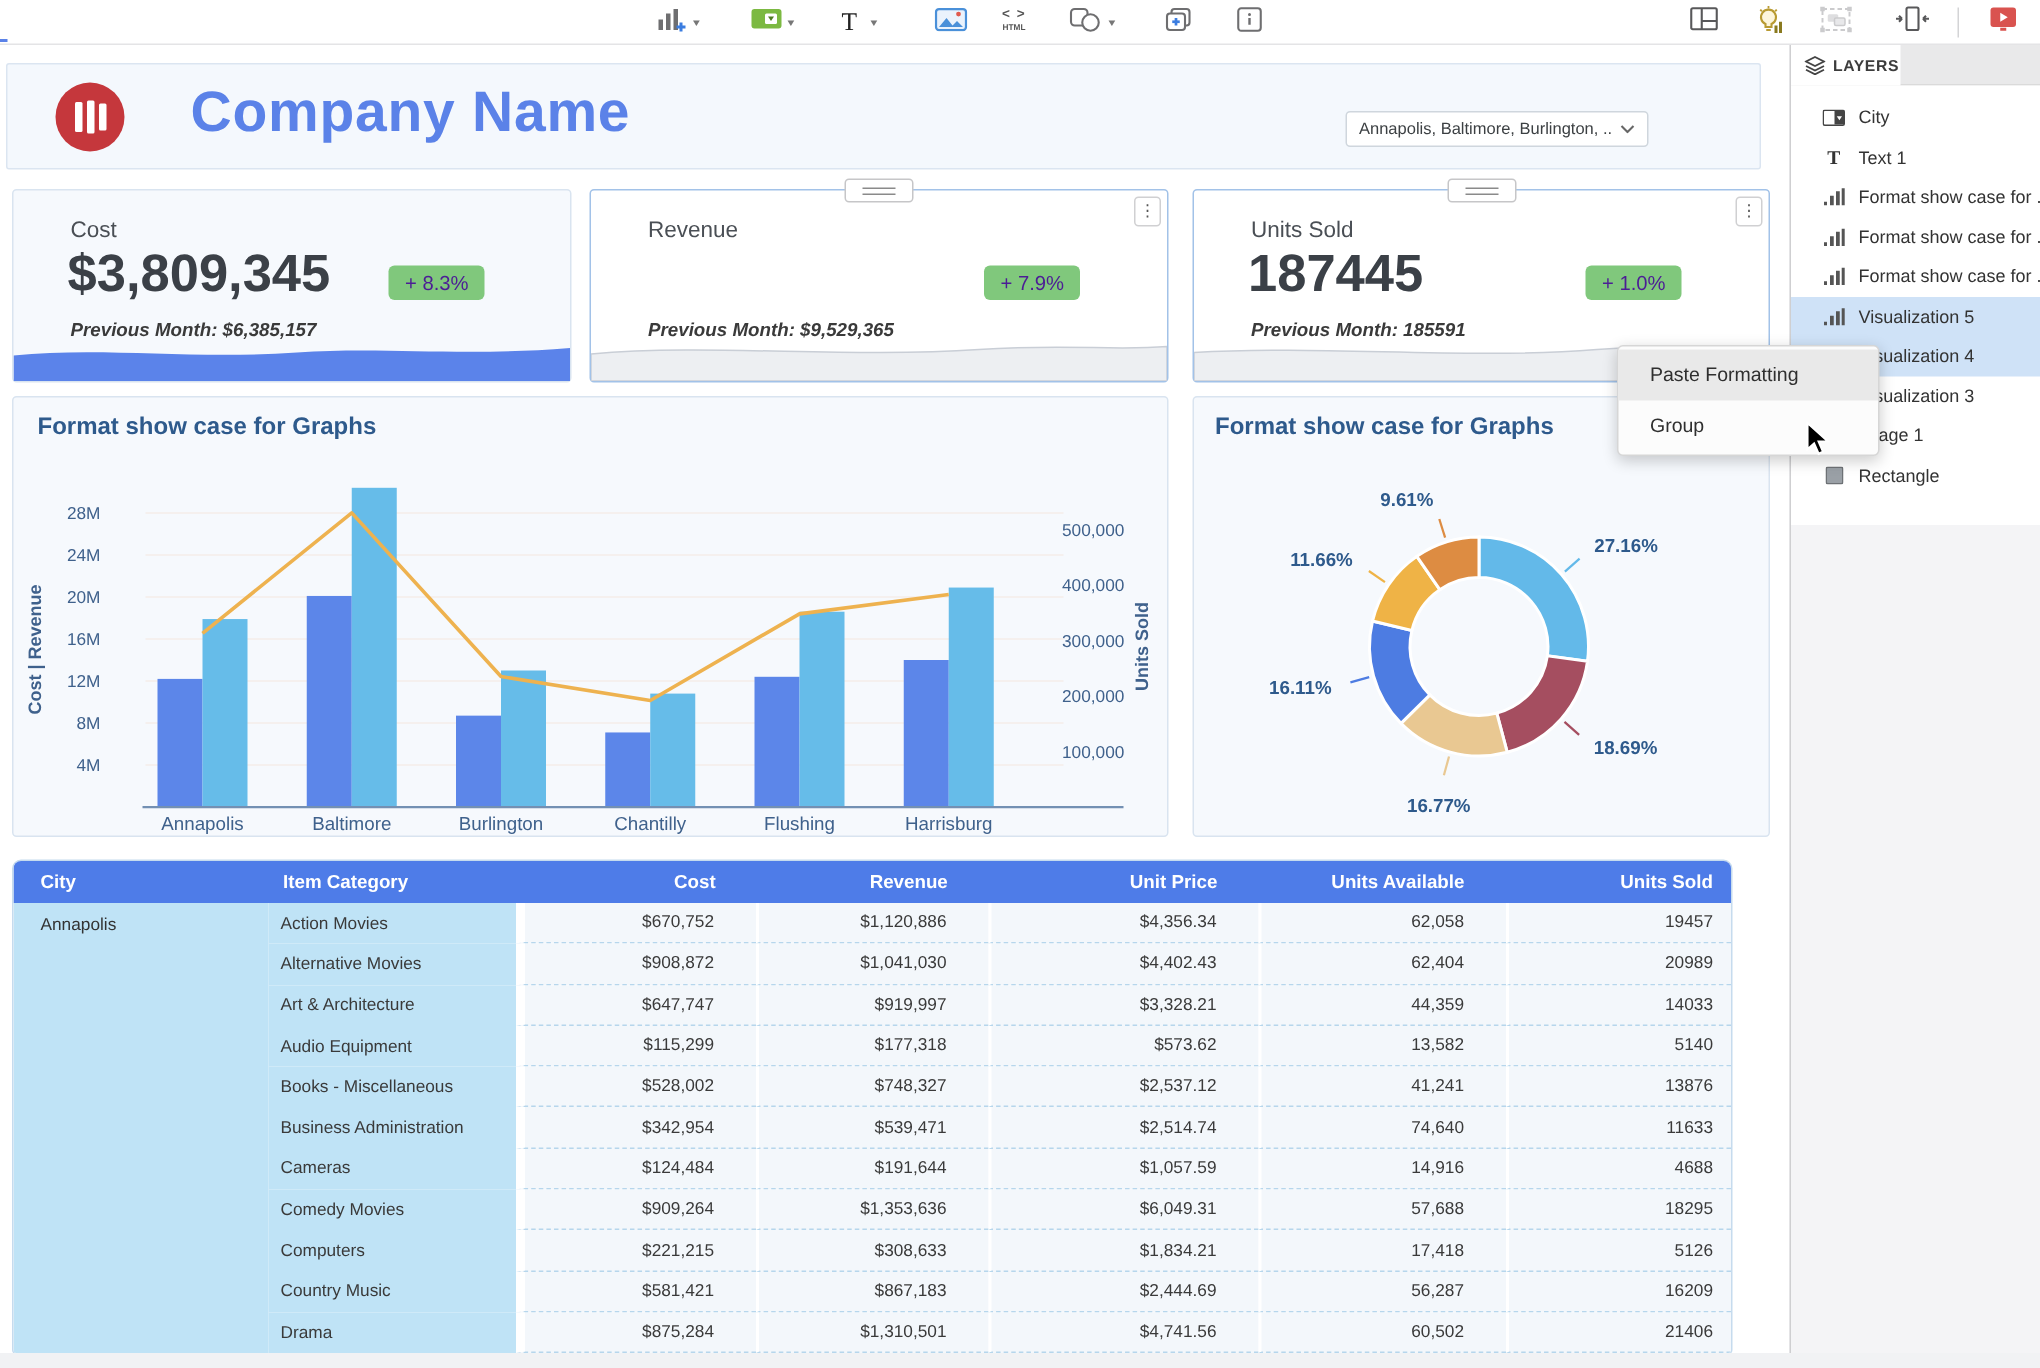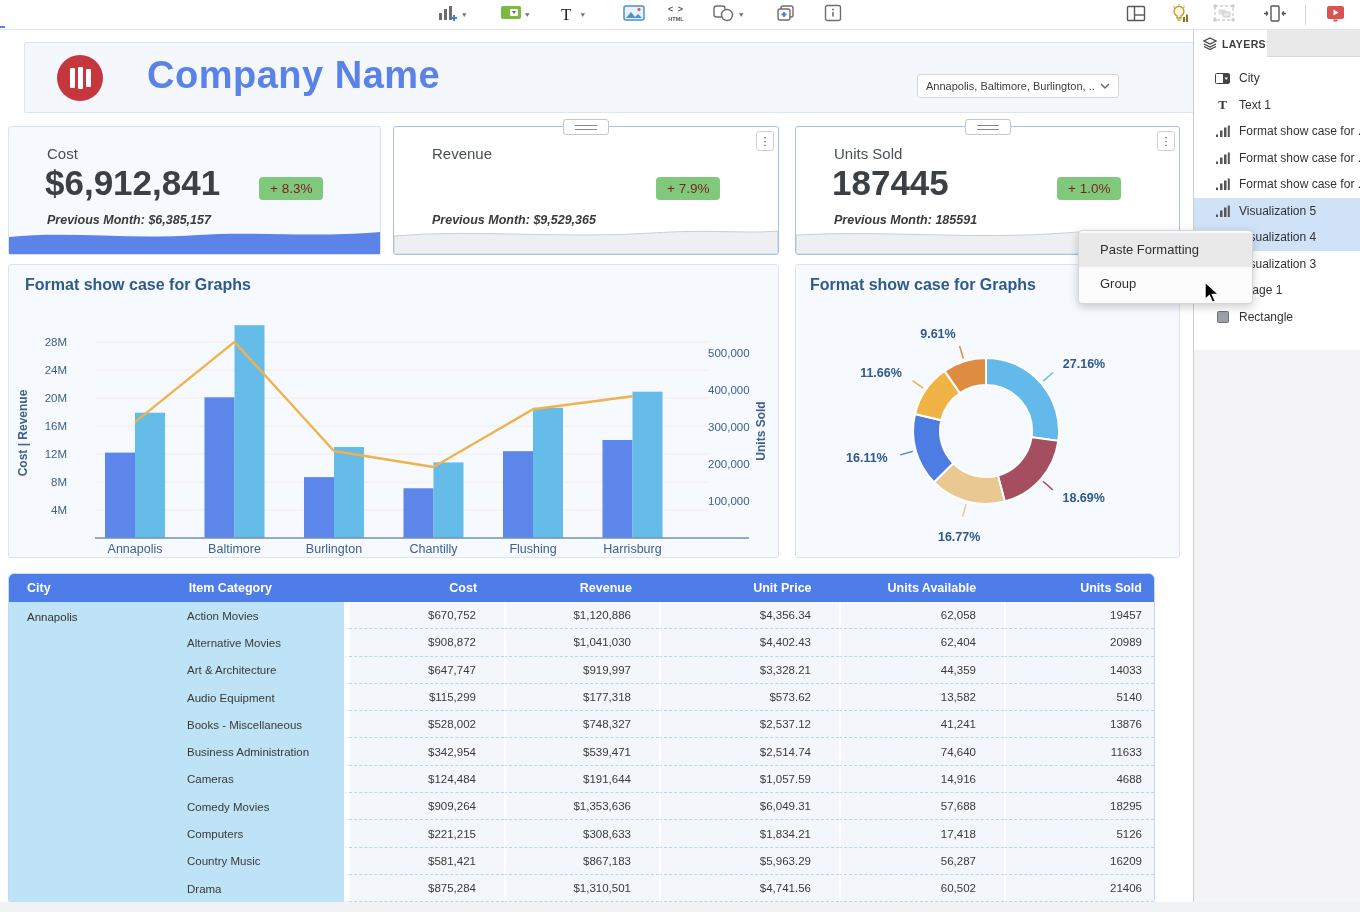--- a/index.html
+++ b/index.html
@@ -15,39 +15,39 @@
   .html-tool .ang { font-size:9px; color:#555; letter-spacing:1px; font-weight:bold; }
   .html-tool .lbl { font-size:5.5px; color:#555; font-weight:bold; }
   .t-glyph { font-family:"Liberation Serif","DejaVu Serif",serif; font-size:17px; color:#222; }
   .tb-divider { position:absolute; top:5px; width:1px; height:20px; background:#d4d4d6; }
   #corner-mark { position:absolute; left:0; top:26px; width:5px; height:2px; background:#5b82e8; }
 
   
   #canvas { position:absolute; left:0; top:30px; width:1193px; height:882px; background:#fff; }
 
   
-  #hdr-band { position:absolute; left:24px; top:12px; width:1170px; height:71px;
+  #hdr-band { position:absolute; left:4px; top:12px; width:1170px; height:71px;
     background:#f4f8fd; border:1px solid #dbe5f1; border-radius:2px; }
   #logo { position:absolute; left:32px; top:12px; width:46px; height:46px; border-radius:50%;
     background:#c5373c; display:flex; align-items:center; justify-content:center; gap:3px; }
   #logo i { display:block; width:5px; background:#fff; border-radius:1px; }
   #company-title { position:absolute; left:122px; top:11px; font-size:38px; font-weight:bold;
     color:#5b82e8; letter-spacing:.5px; }
   #region-dd { position:absolute; left:892px; top:31px; width:202px; height:24px; background:#fff;
     border:1px solid #cfd6dd; border-radius:3px; display:flex; align-items:center;
     padding:0 8px; font-size:11px; color:#3c4043; gap:6px; }
   #region-dd .txt { flex:1; white-space:nowrap; overflow:hidden; }
 
   
   .kpi-card { position:absolute; top:96px; height:129px; border-radius:3px; overflow:visible; }
   .kpi-plain { background:#f6f9fd; border:1px solid #d9e4f0; }
   .kpi-selected { background:#fff; border:1px solid #a2c2e8; }
   .kpi-title { position:absolute; left:38px; top:18px; font-size:15px; color:#4a4f55; }
   .kpi-value { position:absolute; left:36px; top:36px; font-size:35px; font-weight:600; color:#3b4047; }
-  .kpi-badge { position:absolute; top:50px; background:#80c87c; color:#7f1d1d; font-size:13.5px;
+  .kpi-badge { position:absolute; top:50px; background:#80c87c; color:#4c1d95; font-size:13.5px;
     padding:4px 11px; border-radius:4px; }
   .kpi-prev { position:absolute; left:38px; top:86px; font-size:12.5px; font-style:italic;
     font-weight:bold; color:#3a3a3a; }
   .kpi-wave { position:absolute; left:0; bottom:0; width:100%; height:30px; }
   .drag-handle { position:absolute; top:-8px; left:50%; transform:translateX(-50%); width:46px;
     height:16px; background:#fff; border:1px solid #c6c6c8; border-radius:3px; display:flex;
     align-items:center; justify-content:center; }
   .drag-handle i { display:block; width:22px; height:5px; border-top:1.5px solid #8a8a8a;
     border-bottom:1.5px solid #8a8a8a; }
   .kebab { position:absolute; top:4px; right:4px; width:18px; height:20px; background:#fff;
@@ -266,21 +266,21 @@
     <div id="region-dd">
       <span class="txt">Annapolis, Baltimore, Burlington, ...</span>
       <svg width="10" height="6" viewBox="0 0 10 6">
           <path d="M1 1 L5 5 L9 1" stroke="#666" stroke-width="1.4" fill="none"></path>
         </svg>
     </div>
   </div>
 
   <div class="kpi-card kpi-plain" style="left:8px;width:373px">
     <div class="kpi-title">Cost</div>
-    <div class="kpi-value">$6,912,841</div>
+    <div class="kpi-value">$3,809,345</div>
     <div class="kpi-badge" style="left:250px">+ 8.3%</div>
     <div class="kpi-prev">Previous Month: $6,385,157</div>
     <svg class="kpi-wave" viewBox="0 0 373 30" preserveAspectRatio="none">
       <path d="M0 13 C60 7 120 16 190 11 C250 7 300 14 373 8 L373 30 L0 30 Z" fill="#5b83ea"></path>
     </svg>
   </div>
 
   <div class="kpi-card kpi-selected" style="left:393px;width:386px">
     <div class="kpi-title">Revenue</div>
     <div class="kpi-badge" style="left:262px">+ 7.9%</div>
@@ -461,21 +461,21 @@
             <div class="dcell num-cell" style="width: 160px; padding-right: 28px; border-left: 6px solid rgb(255, 255, 255);">$221,215</div>
             <div class="dcell num-cell" style="width: 155px; padding-right: 28px;">$308,633</div>
             <div class="dcell num-cell" style="width: 180px; padding-right: 28px;">$1,834.21</div>
             <div class="dcell num-cell" style="width: 165px; padding-right: 28px;">17,418</div>
             <div class="dcell num-cell" style="width: 150px; padding-right: 12px;">5126</div>
           </div>
           <div class="drow">
             <div class="dcell cat-cell" style="width: 165px;">Country Music</div>
             <div class="dcell num-cell" style="width: 160px; padding-right: 28px; border-left: 6px solid rgb(255, 255, 255);">$581,421</div>
             <div class="dcell num-cell" style="width: 155px; padding-right: 28px;">$867,183</div>
-            <div class="dcell num-cell" style="width: 180px; padding-right: 28px;">$5,963.29</div>
+            <div class="dcell num-cell" style="width: 180px; padding-right: 28px;">$2,444.69</div>
             <div class="dcell num-cell" style="width: 165px; padding-right: 28px;">56,287</div>
             <div class="dcell num-cell" style="width: 150px; padding-right: 12px;">16209</div>
           </div>
           <div class="drow">
             <div class="dcell cat-cell" style="width: 165px;">Drama</div>
             <div class="dcell num-cell" style="width: 160px; padding-right: 28px; border-left: 6px solid rgb(255, 255, 255);">$875,284</div>
             <div class="dcell num-cell" style="width: 155px; padding-right: 28px;">$1,310,501</div>
             <div class="dcell num-cell" style="width: 180px; padding-right: 28px;">$4,741.56</div>
             <div class="dcell num-cell" style="width: 165px; padding-right: 28px;">60,502</div>
             <div class="dcell num-cell" style="width: 150px; padding-right: 12px;">21406</div>

